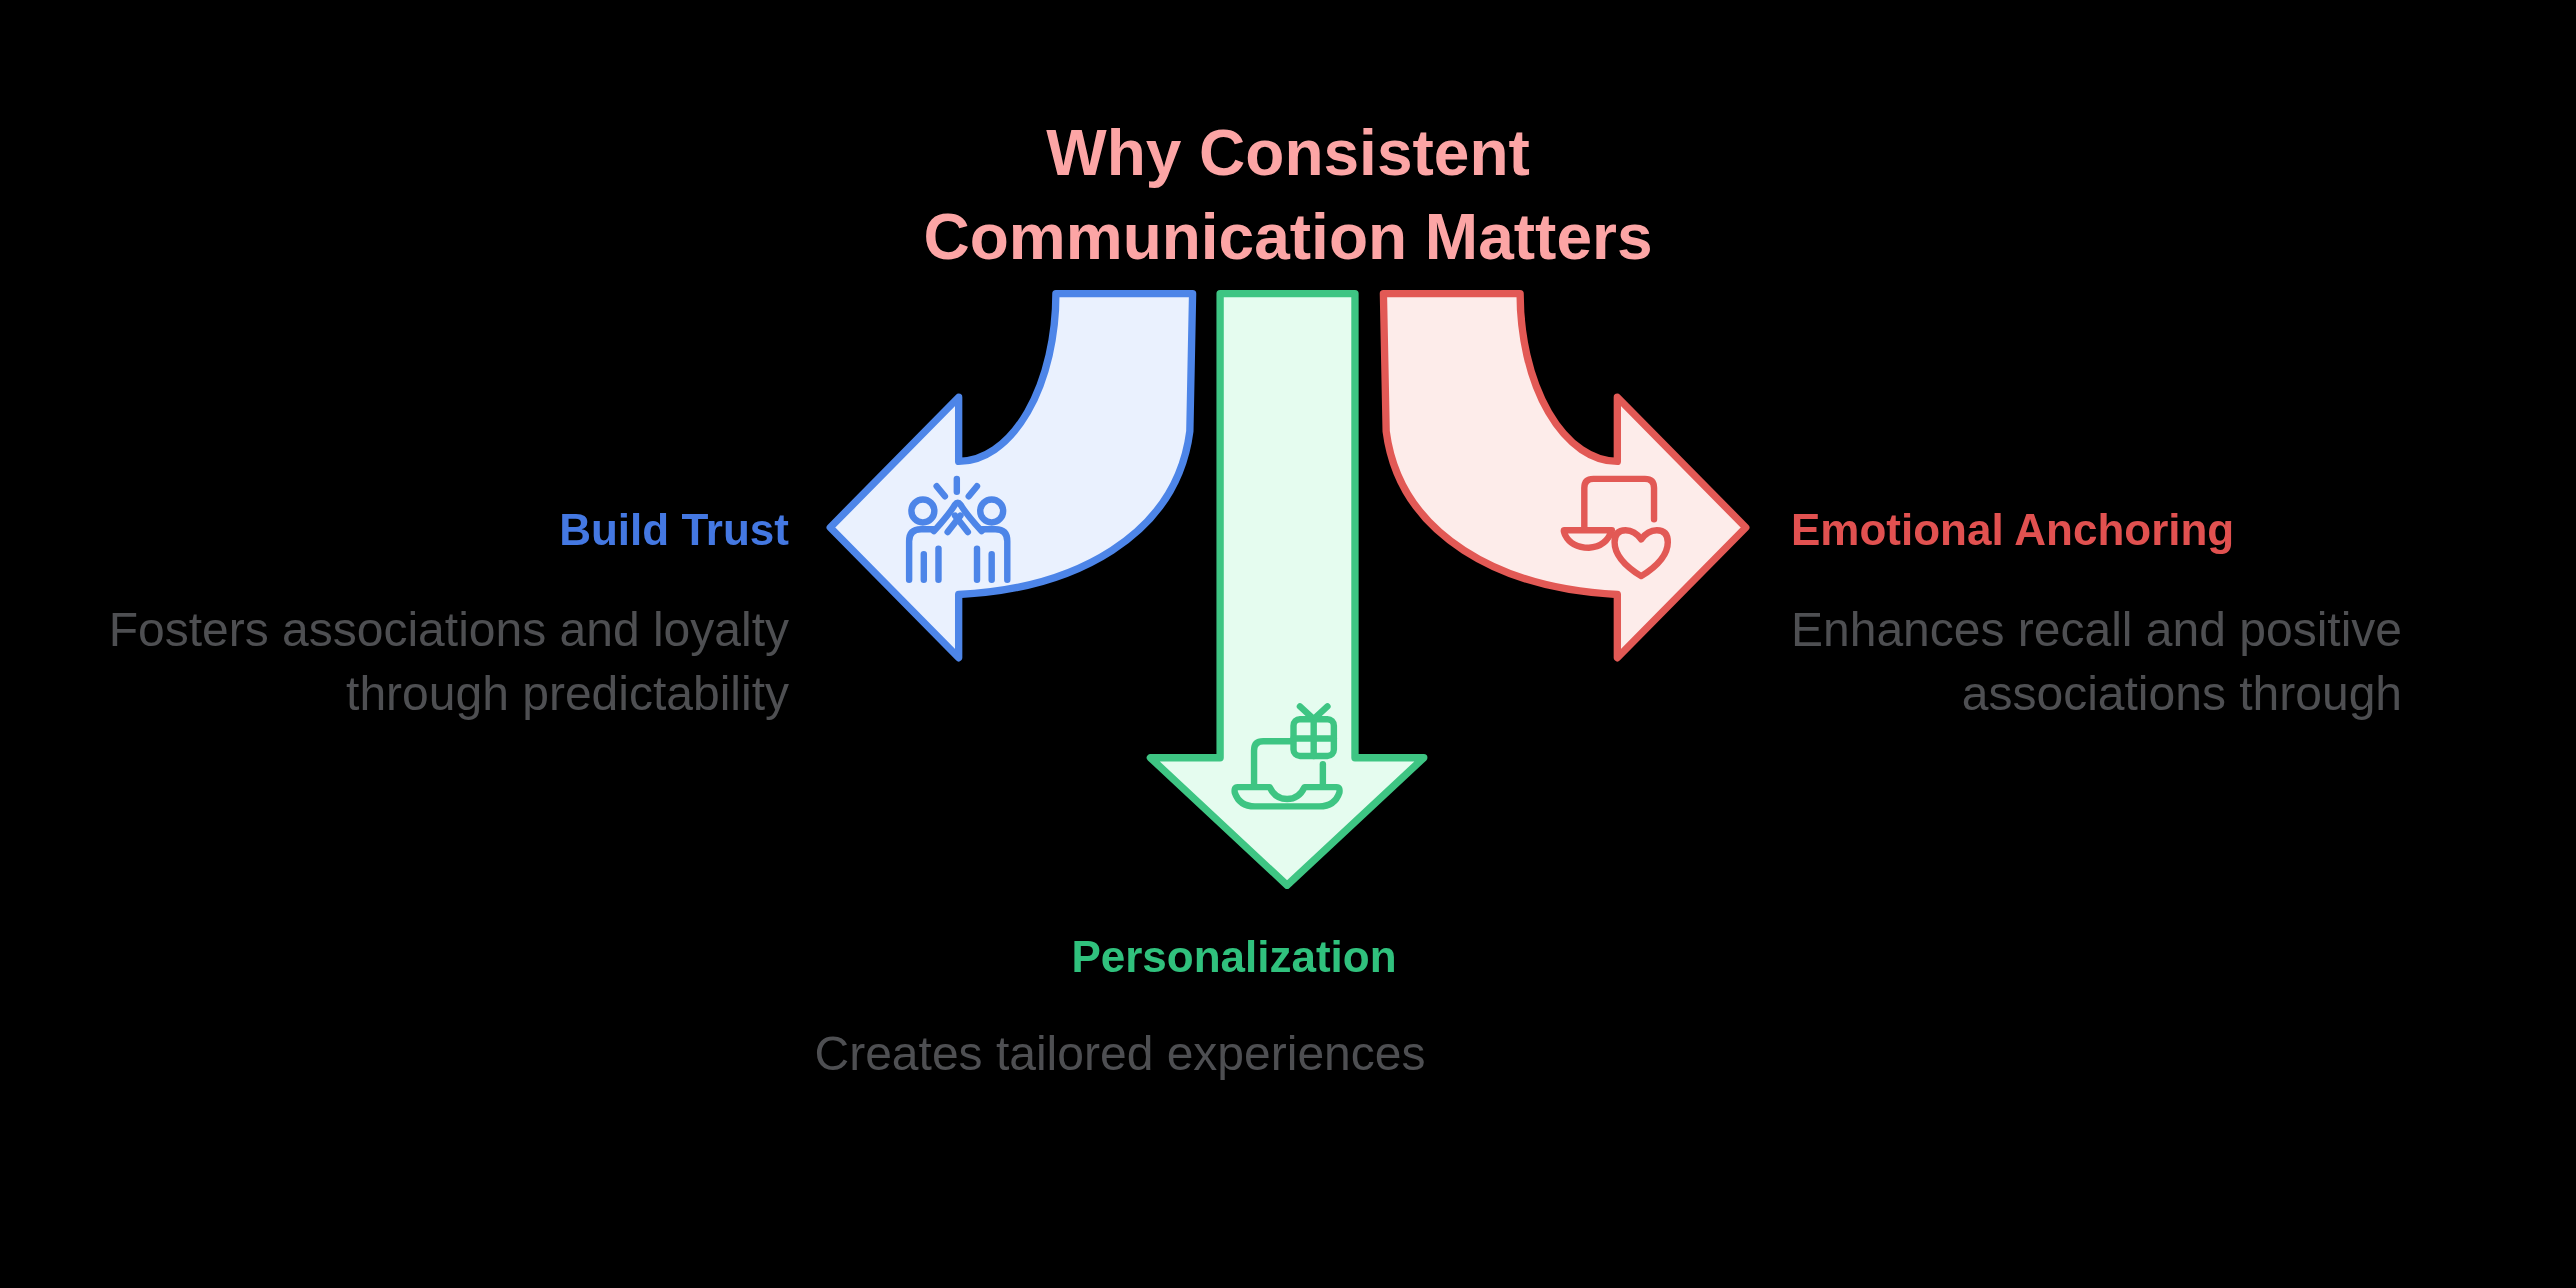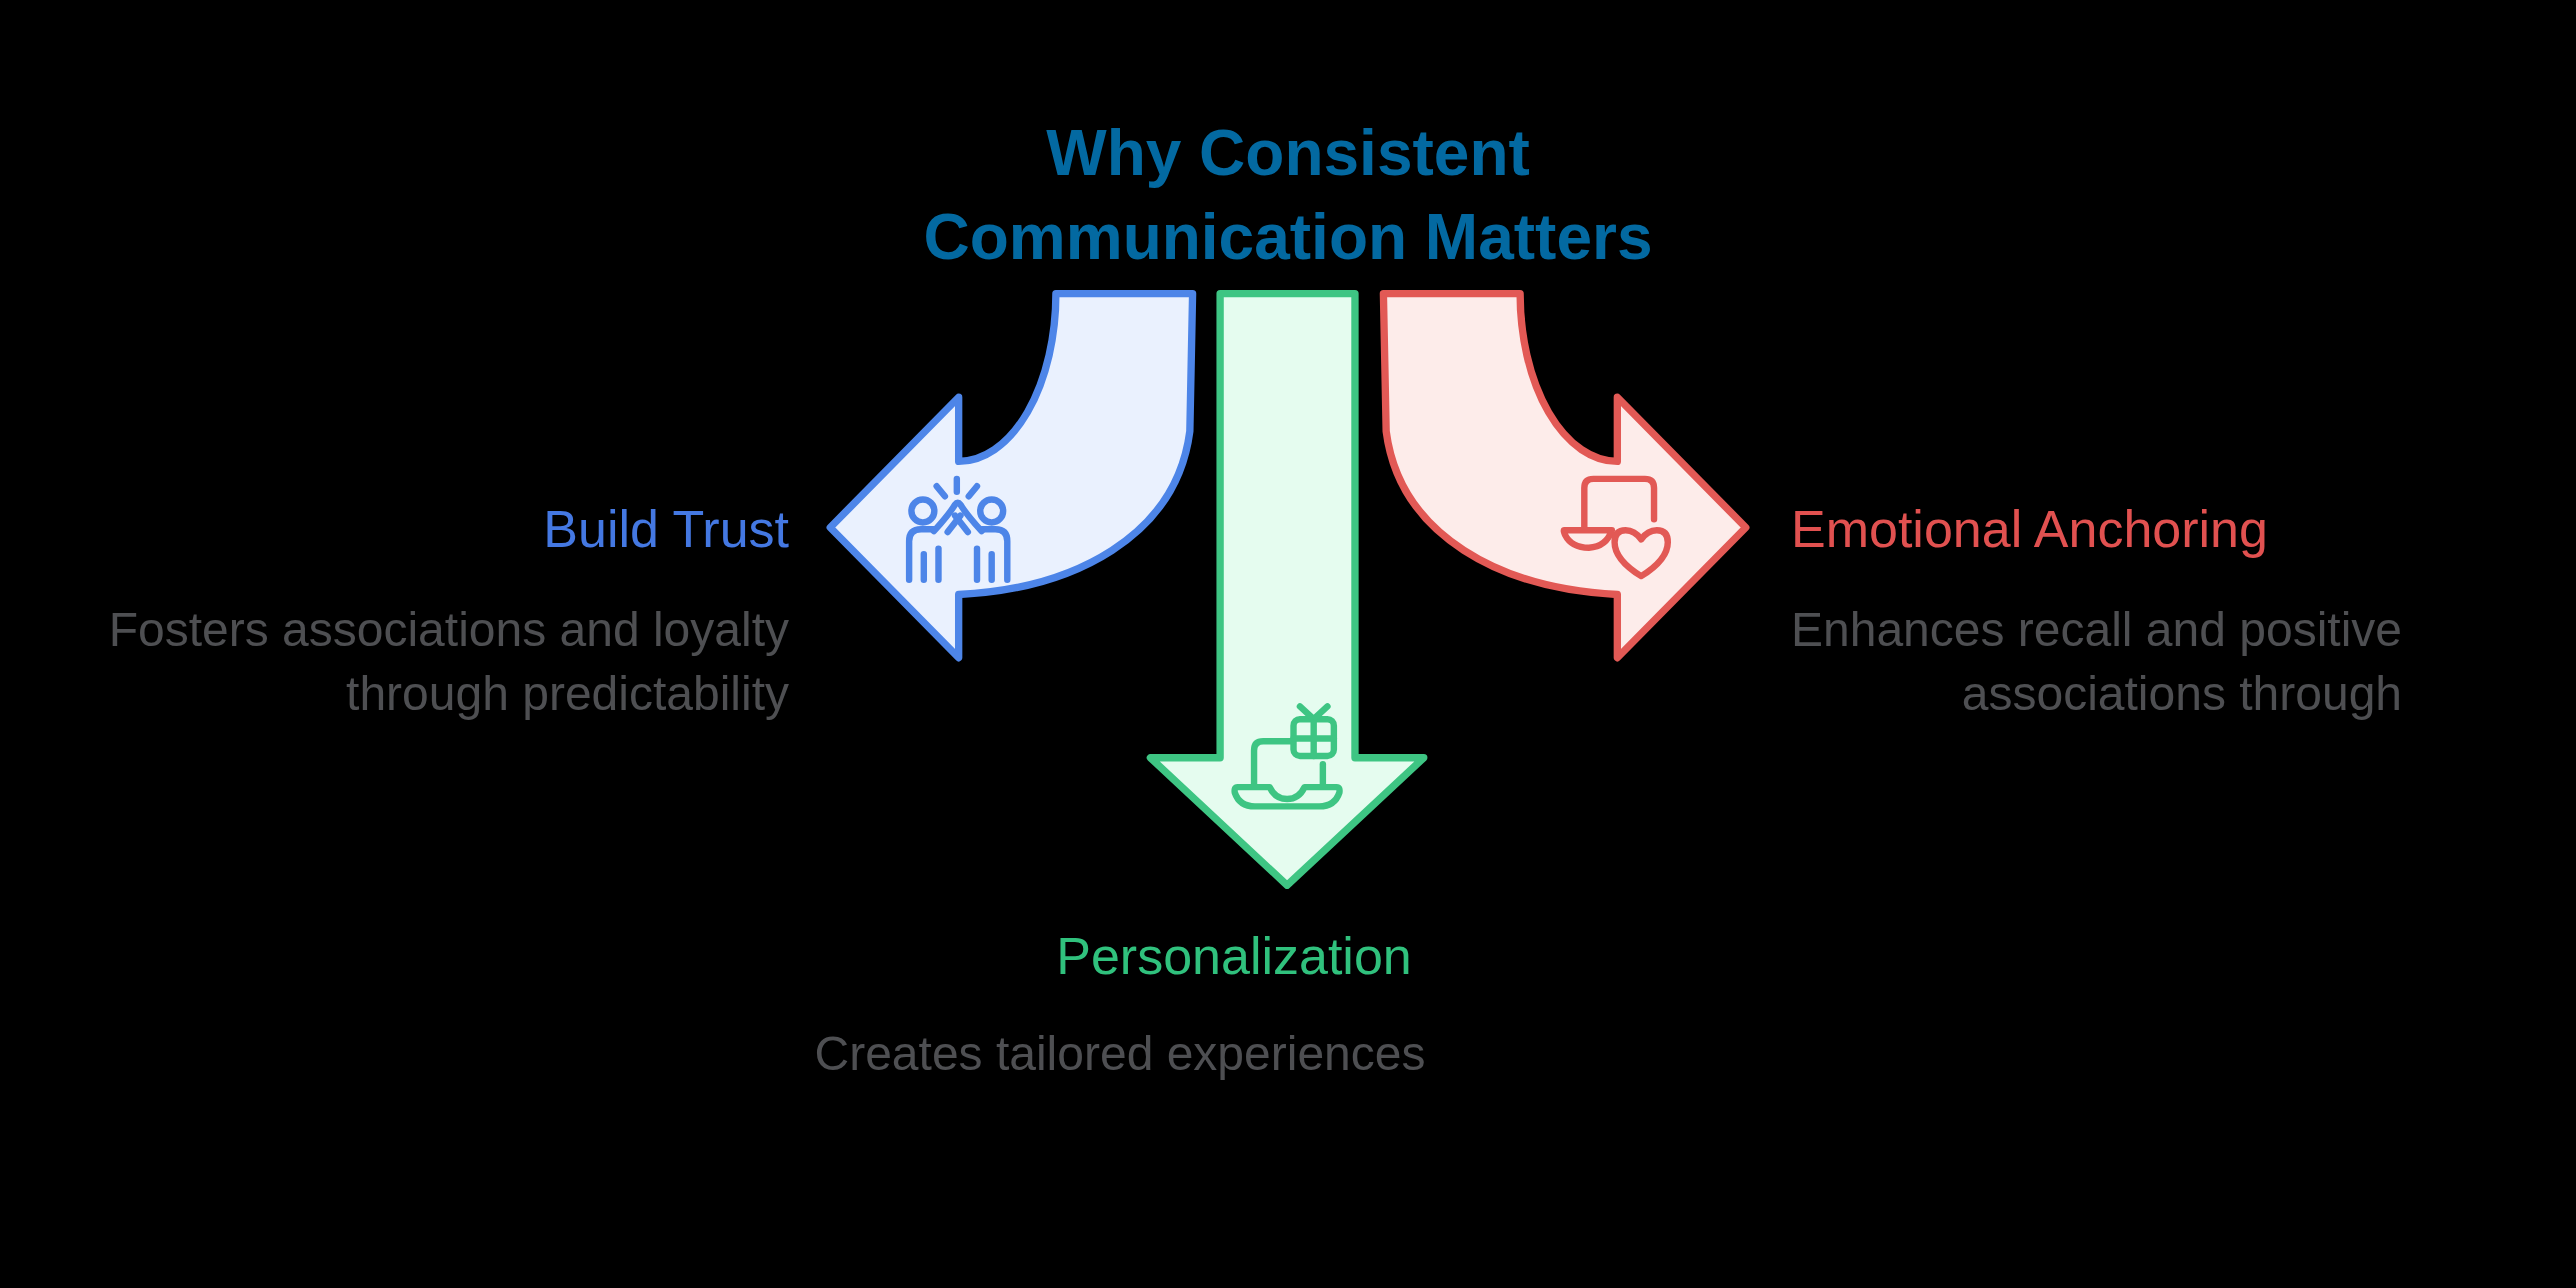--- a/index.html
+++ b/index.html
@@ -5,24 +5,24 @@
   html,body { margin:0; padding:0; background:#000; }
   body {
     width:2576px; height:1288px; position:relative; overflow:hidden;
     font-family:"Liberation Sans", sans-serif;
   }
   .stage { position:absolute; inset:0; }
   svg.diagram { position:absolute; left:0; top:0; }
 
   .title {
     position:absolute; left:0; top:111px; width:2576px; text-align:center;
-    font-size:64px; line-height:84px; font-weight:700; color:#0369a1;
+    font-size:64px; line-height:84px; font-weight:700; color:#fca5a5;
   }
   .headline {
-    position:absolute; font-size:52px; font-weight:400; white-space:nowrap;
+    position:absolute; font-size:44px; font-weight:700; white-space:nowrap;
     line-height:59px;
   }
   .desc {
     position:absolute; font-size:48px; line-height:64px; font-weight:400;
     color:#4e4f52; white-space:nowrap;
   }
   .hl-blue  { color:#4478e2; }
   .hl-green { color:#30c17d; }
   .hl-red   { color:#e15150; }
 

